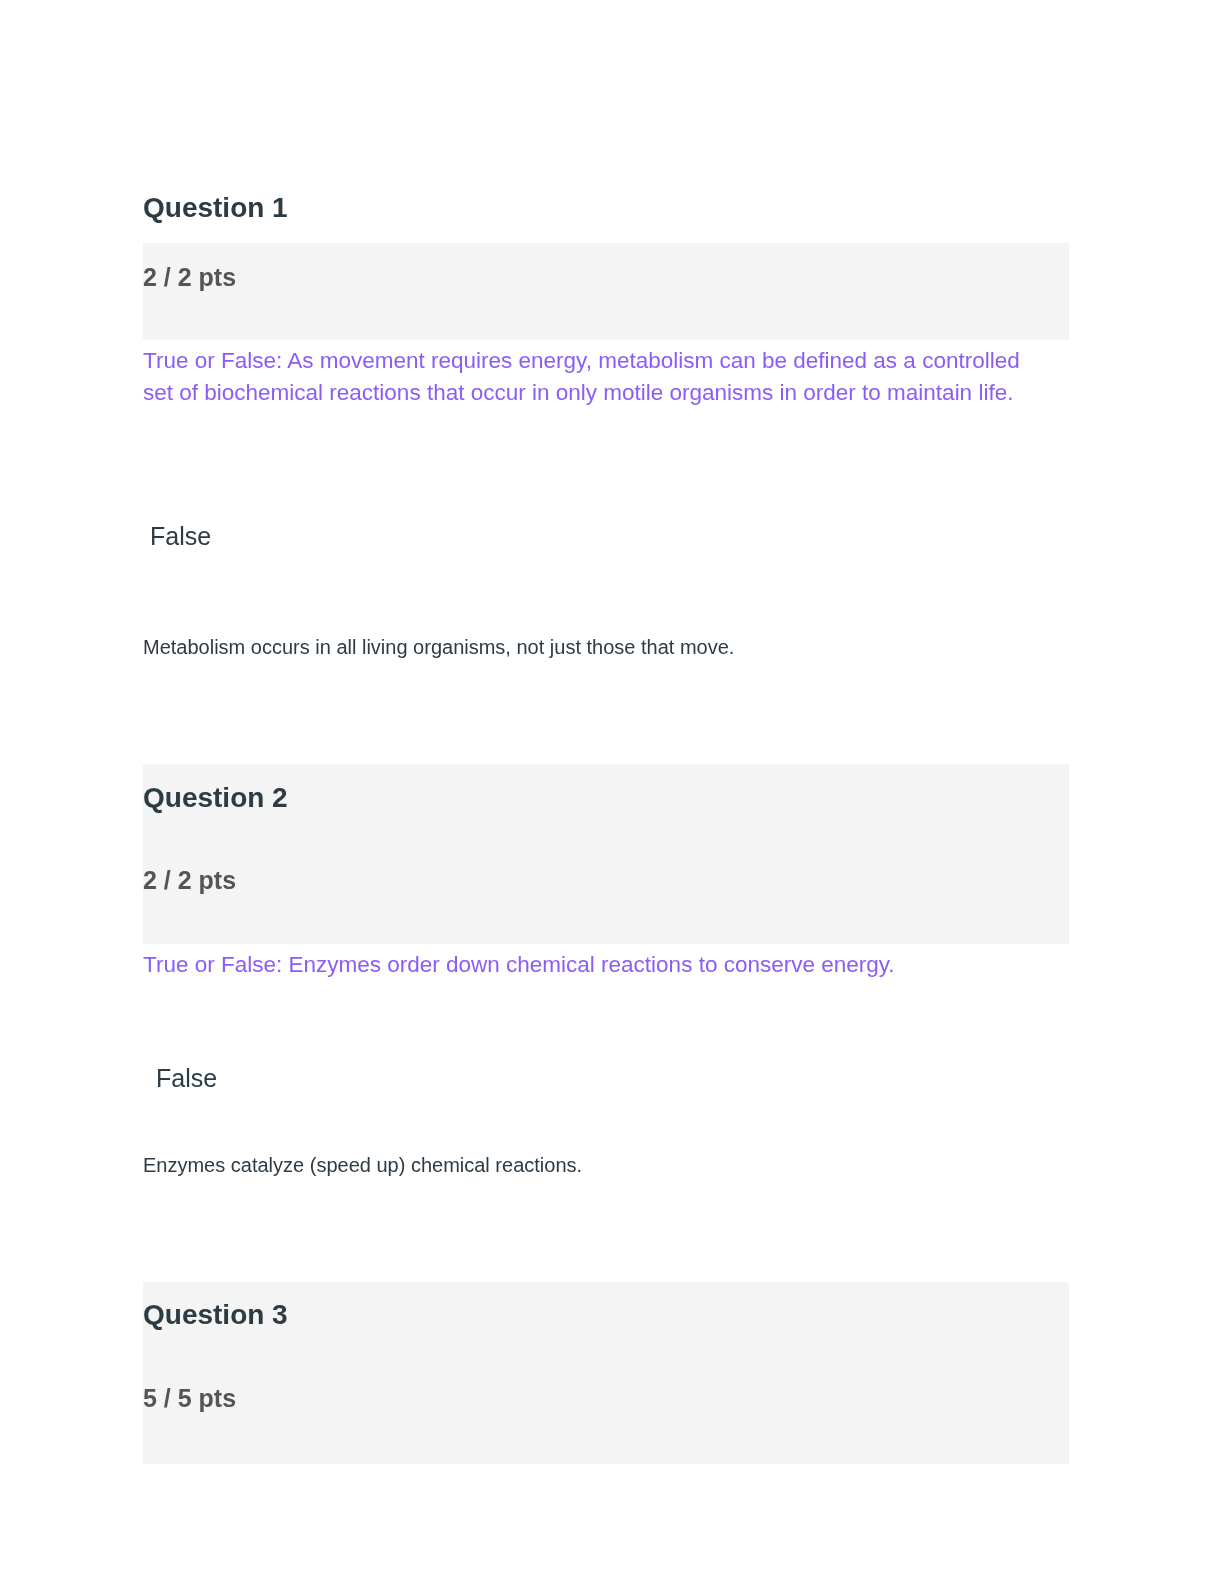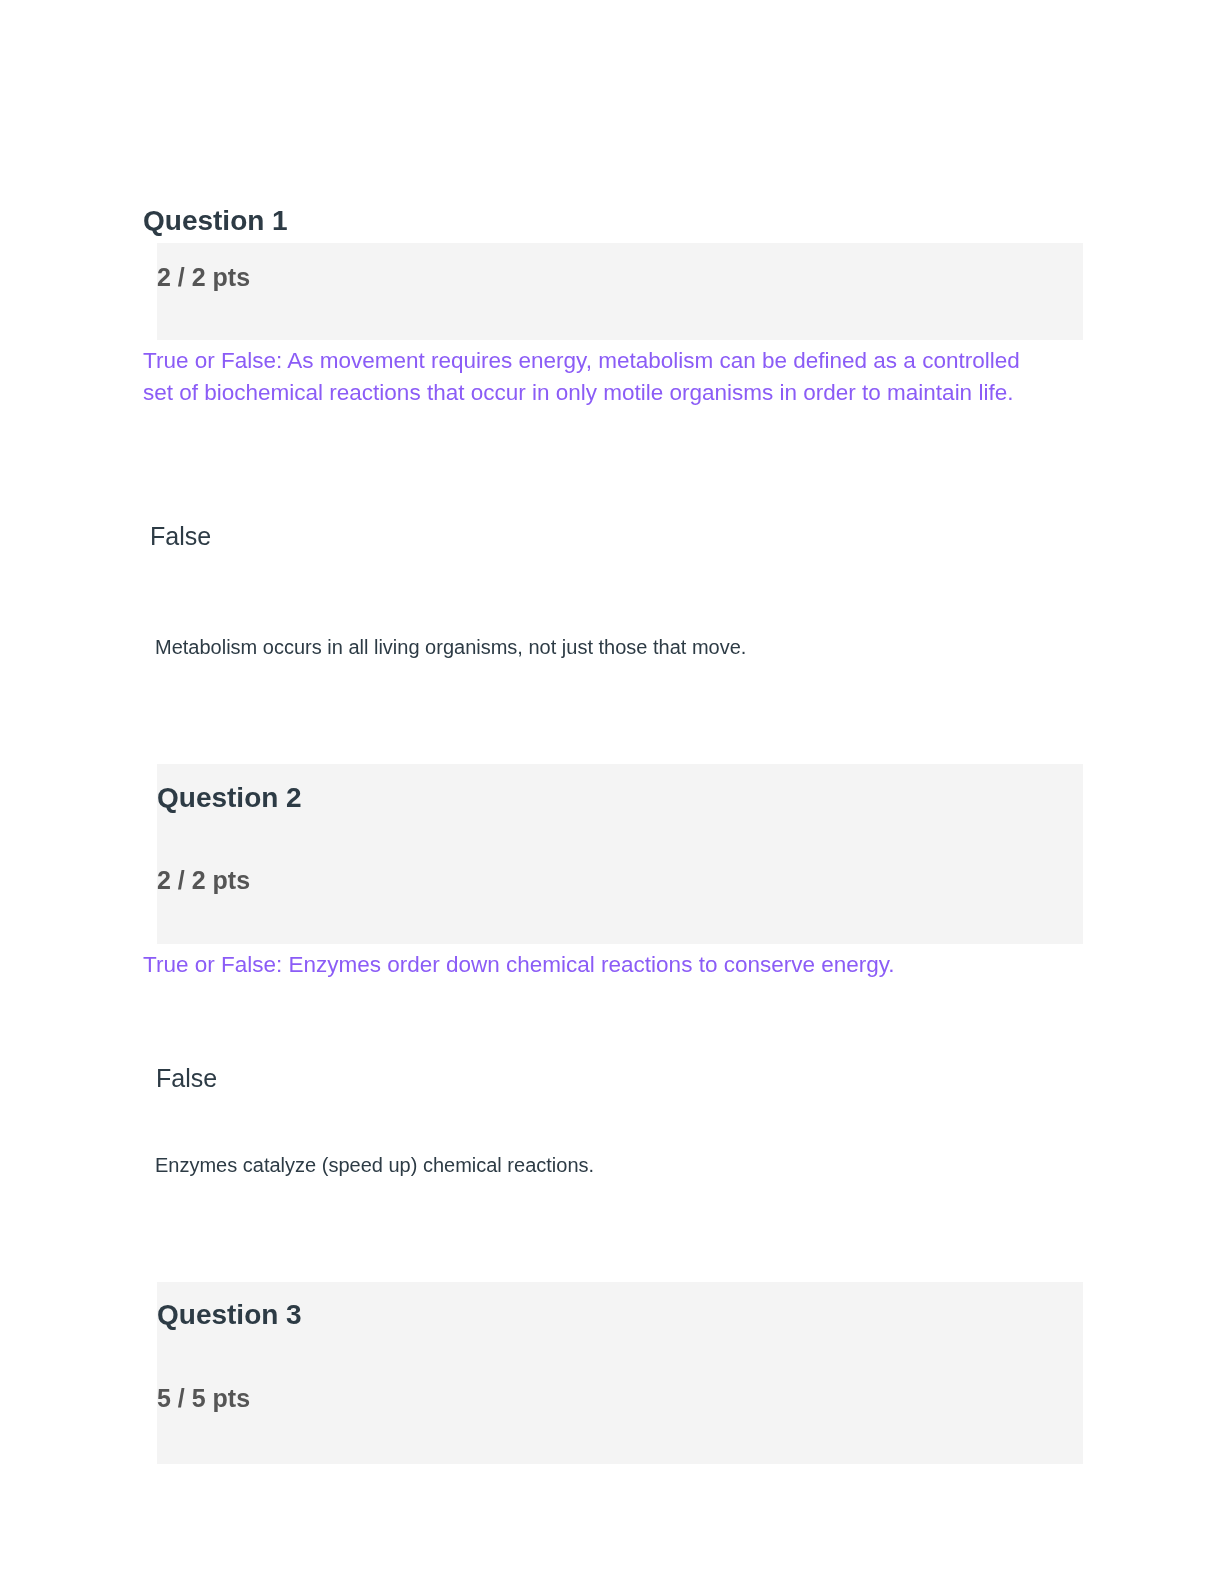--- a/index.html
+++ b/index.html
@@ -17,21 +17,20 @@
     }
     .abs { position: absolute; }
     .q-title {
       font-size: 28px;
       font-weight: bold;
       color: #2d3b45;
       white-space: nowrap;
     }
     .pts-box {
       background: #f4f4f4;
-      margin-left: 14px;
     }
     .pts {
       font-size: 25px;
       font-weight: bold;
       color: #555555;
       white-space: nowrap;
     }
     .q-text {
       font-size: 22.5px;
       line-height: 31.5px;
@@ -39,28 +38,27 @@
     }
     .answer {
       font-size: 25px;
       color: #2d3b45;
       white-space: nowrap;
     }
     .feedback {
       font-size: 20px;
       color: #2d3b45;
       white-space: nowrap;
-      margin-left: 12px;
     }
   </style>
 </head>
 <body>
 
 <div>
-  <div class="abs q-title" style="left:143px; top:205px;">Question 1</div>
+  <div class="abs q-title" style="left:143px; top:192px;">Question 1</div>
   <div class="abs pts-box" style="left:143px; top:243px; width:926px; height:97px;">
     <div class="abs pts" style="left:0px; top:20px;">2 / 2 pts</div>
   </div>
   <div class="abs q-text" style="left:143px; top:345px; width:910px;">True or False: As movement requires energy, metabolism can be defined as a controlled set of biochemical reactions that occur in only motile organisms in order to maintain life.</div>
   <div class="abs answer" style="left:150px; top:522px;">False</div>
   <div class="abs feedback" style="left:143px; top:636px;">Metabolism occurs in all living organisms, not just those that move.</div>
 </div>
 
 <div>
   <div class="abs pts-box" style="left:143px; top:764px; width:926px; height:180px;">

